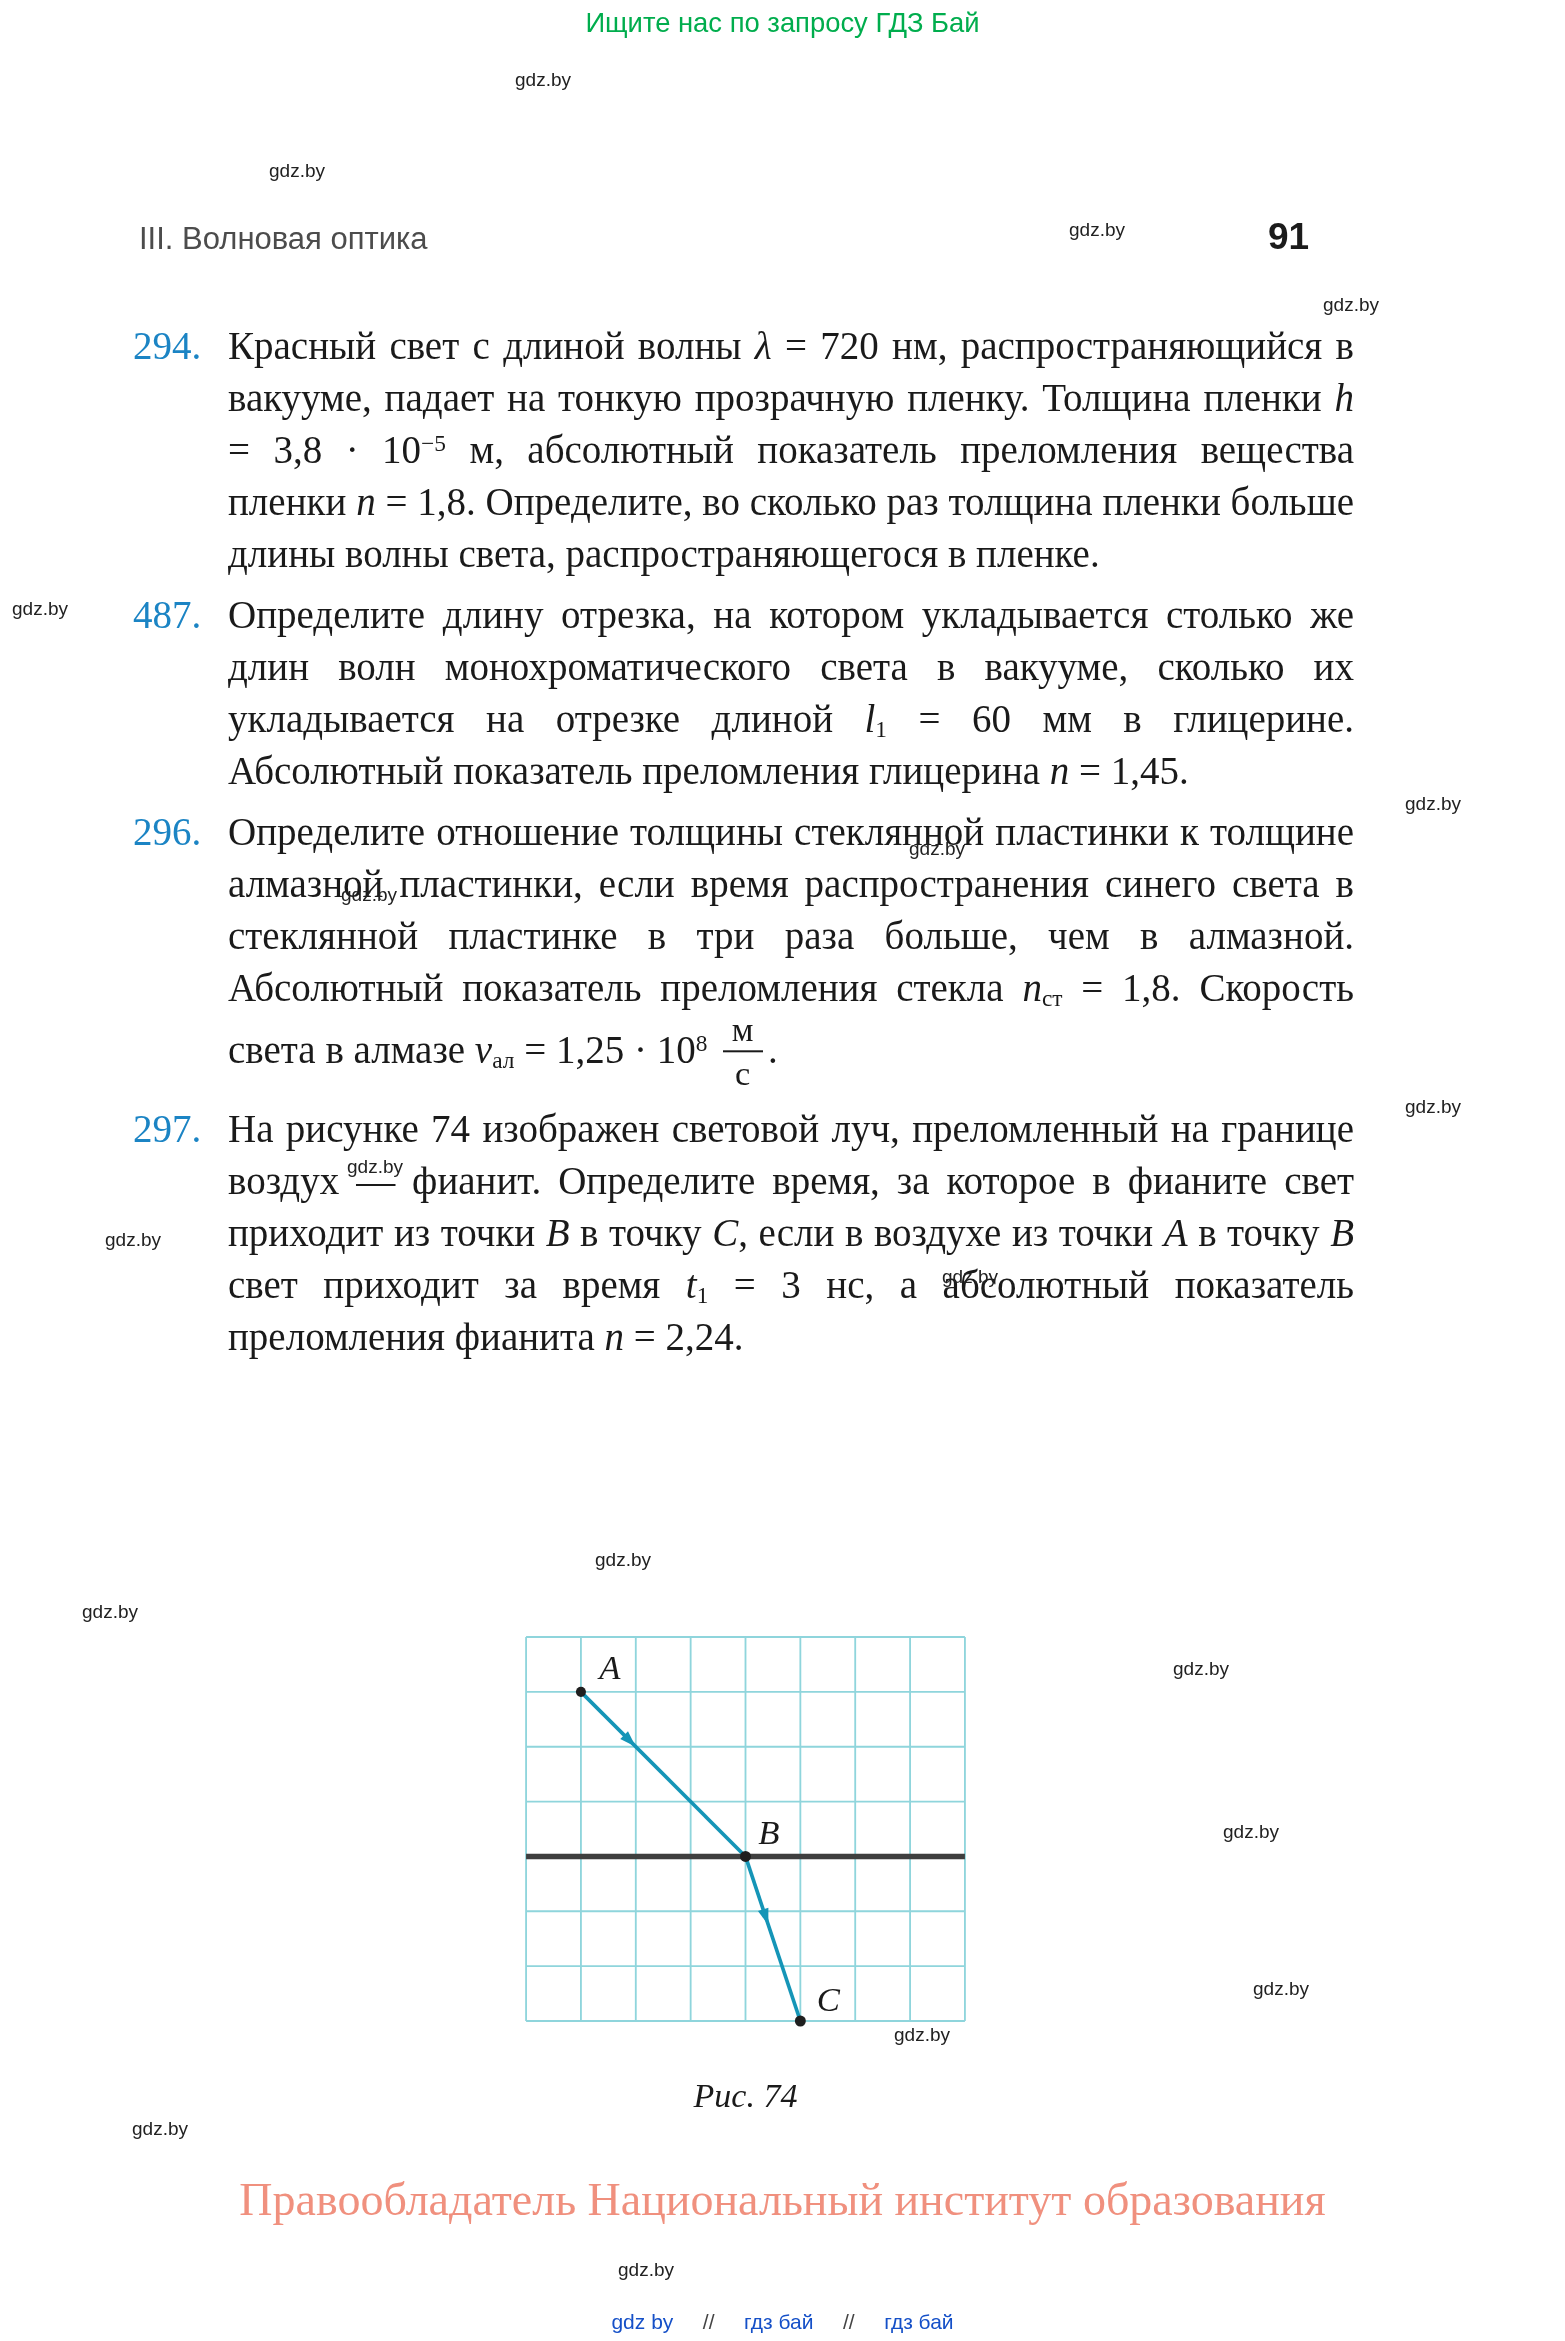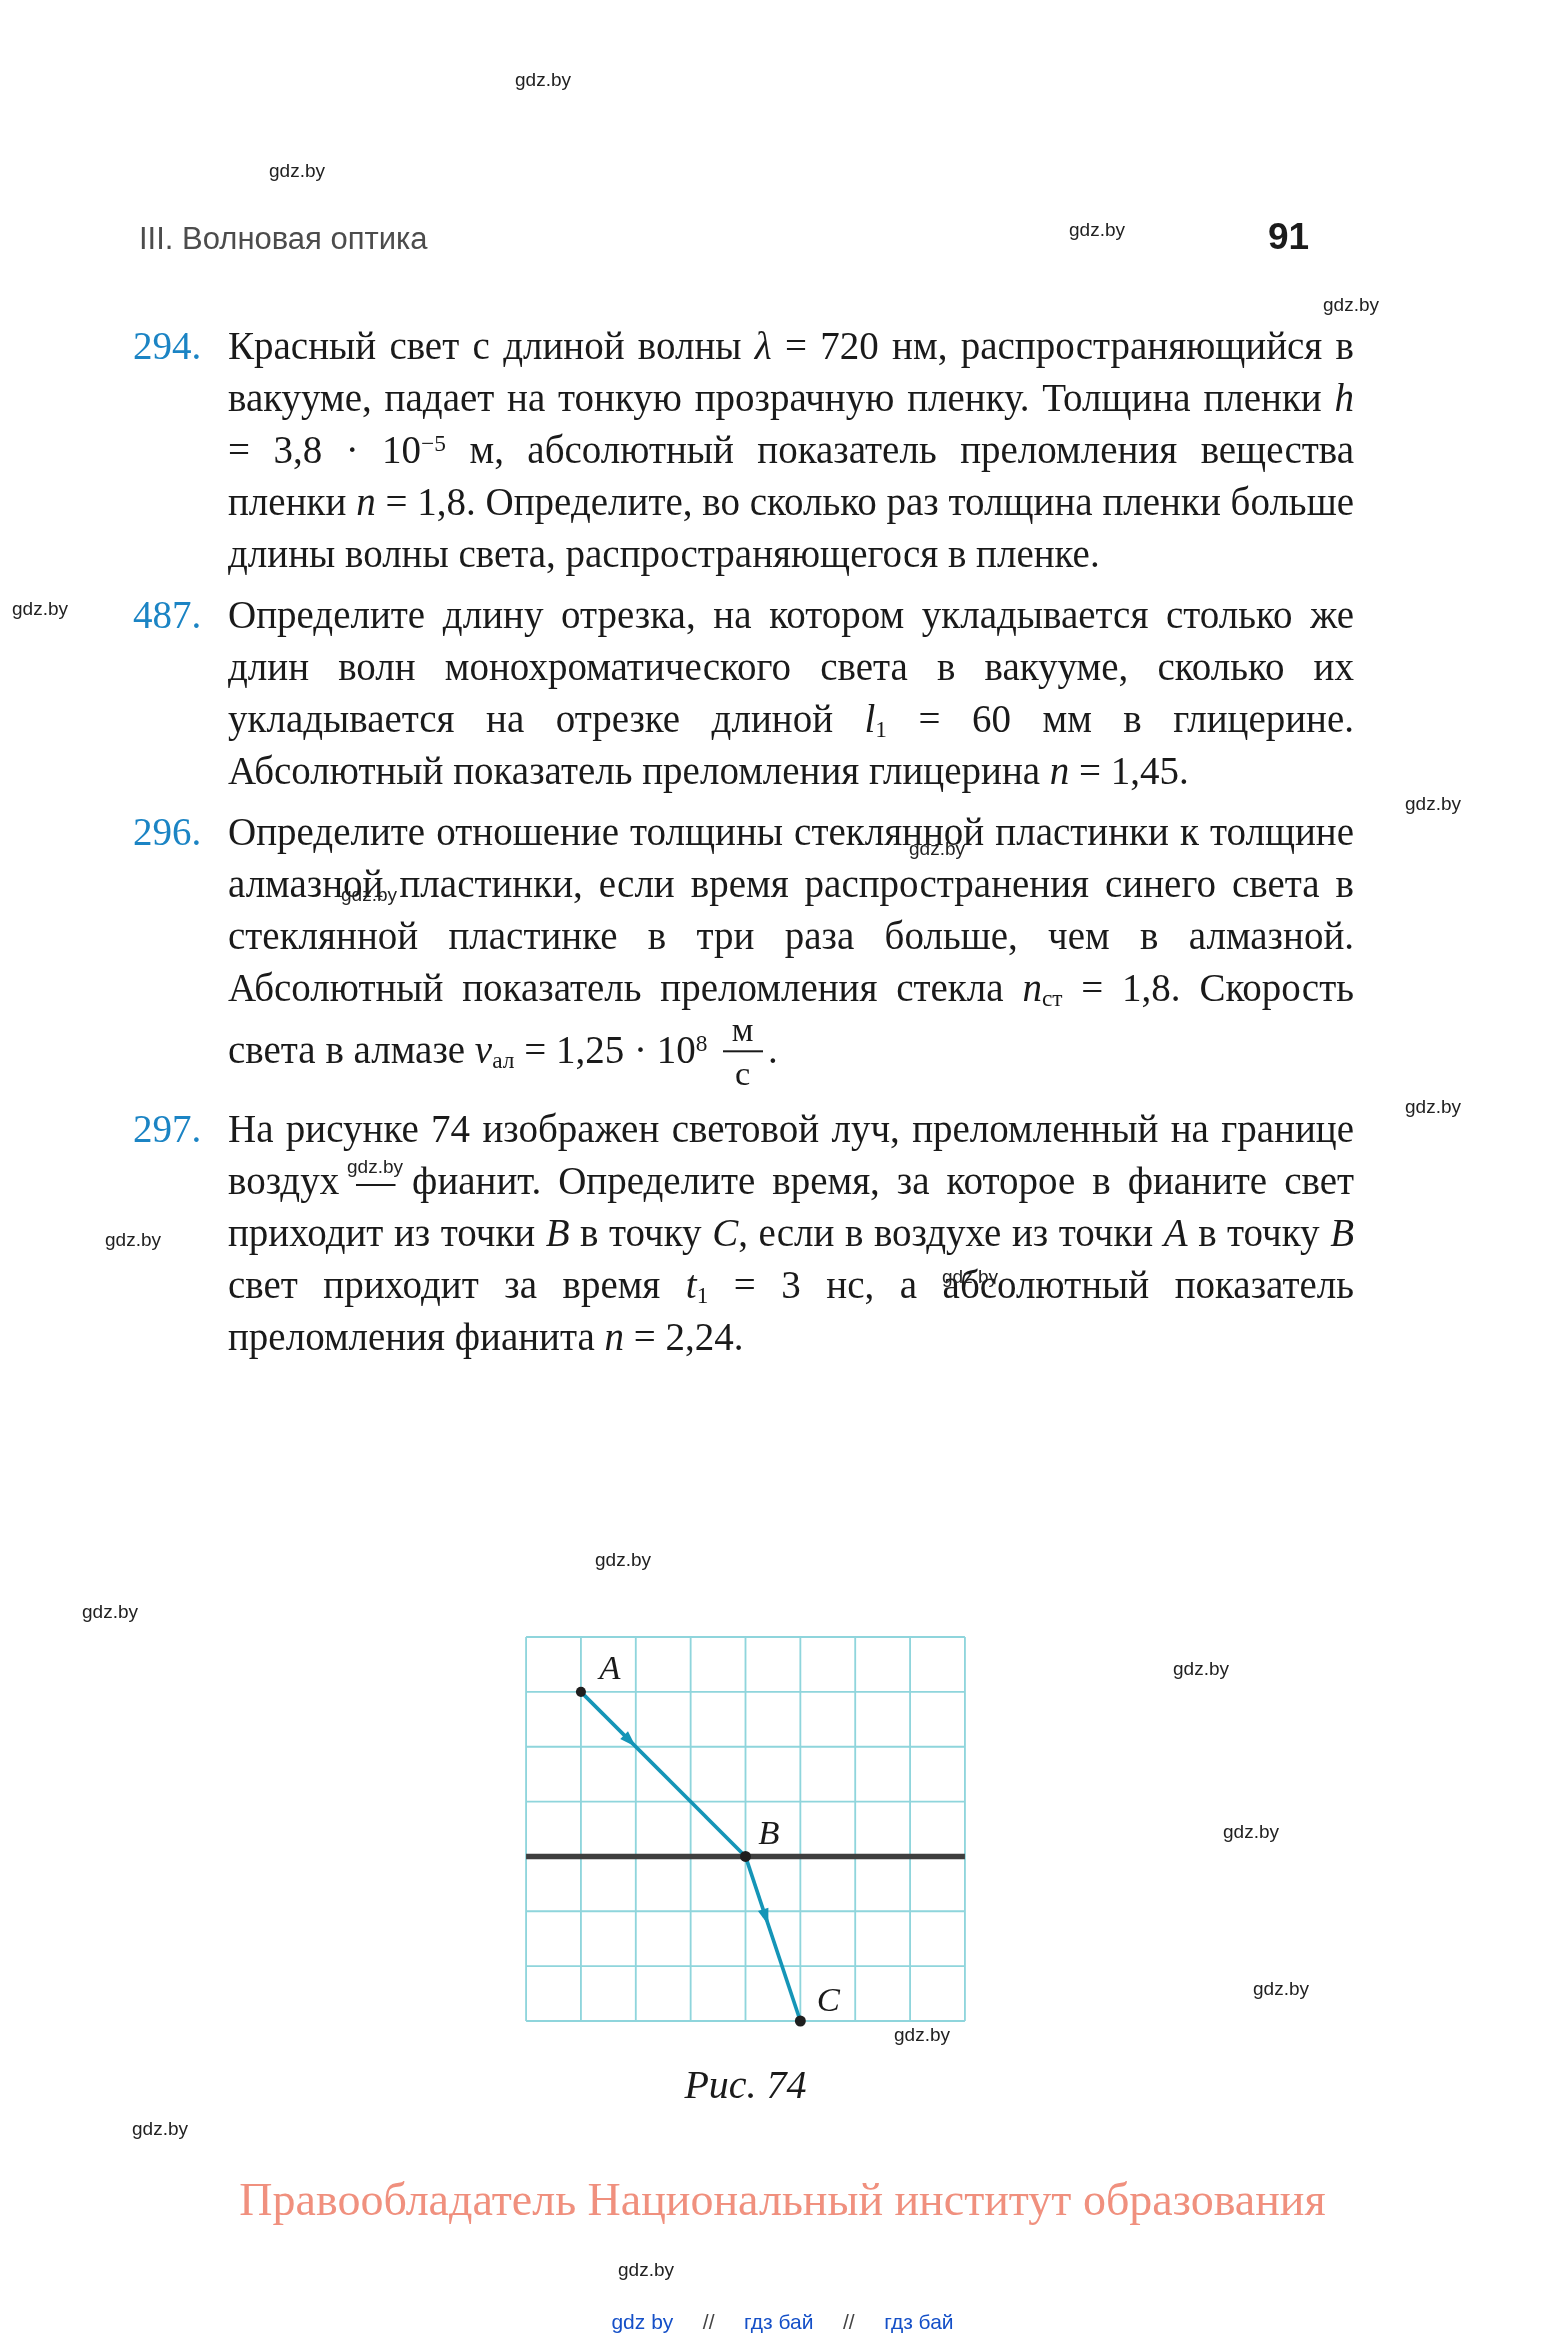--- a/index.html
+++ b/index.html
@@ -81,22 +81,22 @@
   .grid-lines{stroke:var(--grid-cyan);stroke-width:2;fill:none;}
   .boundary{stroke:var(--boundary-dark);stroke-width:6;}
   .ray{stroke:var(--ray-teal);stroke-width:4;}
   .arrow{fill:var(--ray-teal);stroke:none;}
   .dot{fill:#1f1f1f;}
   .plabel{
     font-family:"Liberation Serif", serif;
     font-style:italic;font-size:38px;fill:var(--text-dark);
   }
   .caption{
-    margin-top:40px;text-align:center;
-    font-style:italic;font-size:40px;color:var(--text-dark);
+    margin-top:56px;text-align:center;
+    font-style:italic;font-size:34px;color:var(--text-dark);
   }
 
   
   .copyright{
     position:absolute;top:2173px;left:0;width:100%;
     text-align:center;
     font-family:Liberation Serif, serif;
     font-size:46px;color:var(--copyright-salmon);
   }
   .links{
@@ -106,20 +106,21 @@
     font-size:21px;
   }
   .links .lnk{color:var(--link-blue);cursor:pointer;margin:0 20px;}
   .links .sep{color:#444444;margin:0 3.7px;}
 </style>
 </head>
 <body>
 
 <div class="page">
 
+  <div class="banner">Ищите нас по запросу ГДЗ Бай</div>
 
   <div class="wm" style="left:515px;top:69px">gdz.by</div>
   <div class="wm" style="left:269px;top:160px">gdz.by</div>
   <div class="wm" style="left:1069px;top:219px">gdz.by</div>
   <div class="wm" style="left:1323px;top:294px">gdz.by</div>
   <div class="wm" style="left:12px;top:598px">gdz.by</div>
   <div class="wm" style="left:1405px;top:793px">gdz.by</div>
   <div class="wm" style="left:909px;top:838px">gdz.by</div>
   <div class="wm" style="left:341px;top:884px">gdz.by</div>
   <div class="wm" style="left:1405px;top:1096px">gdz.by</div>

